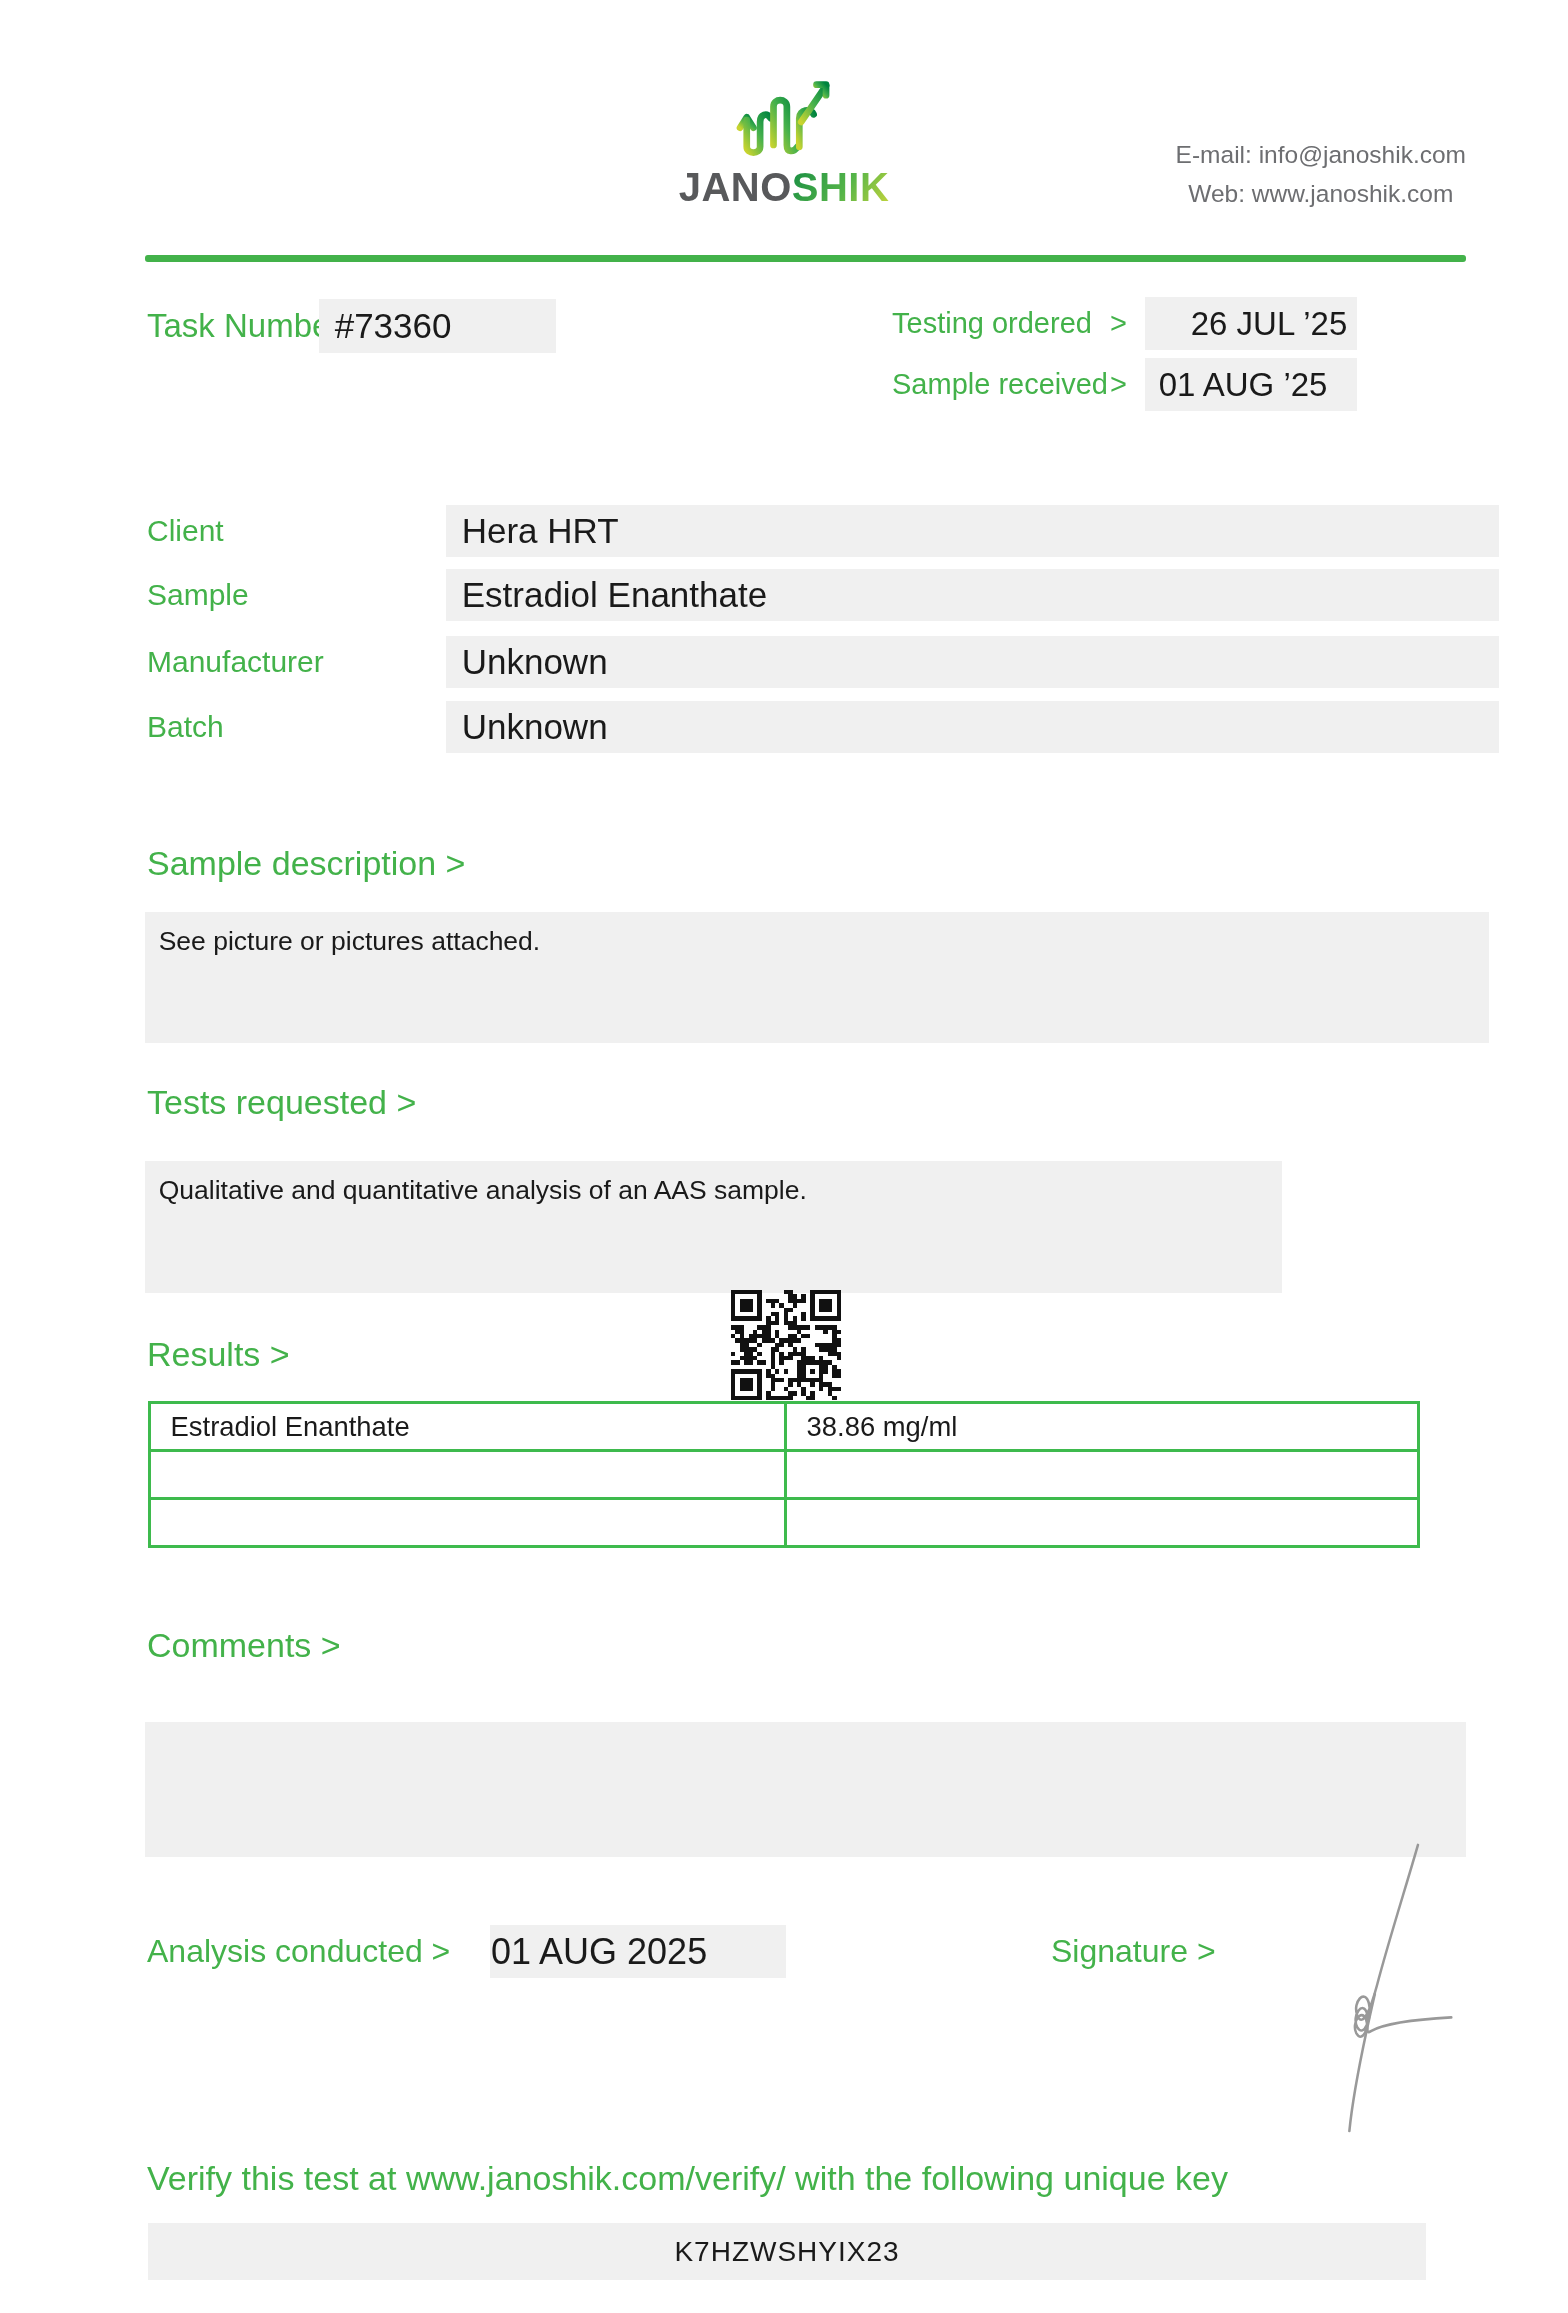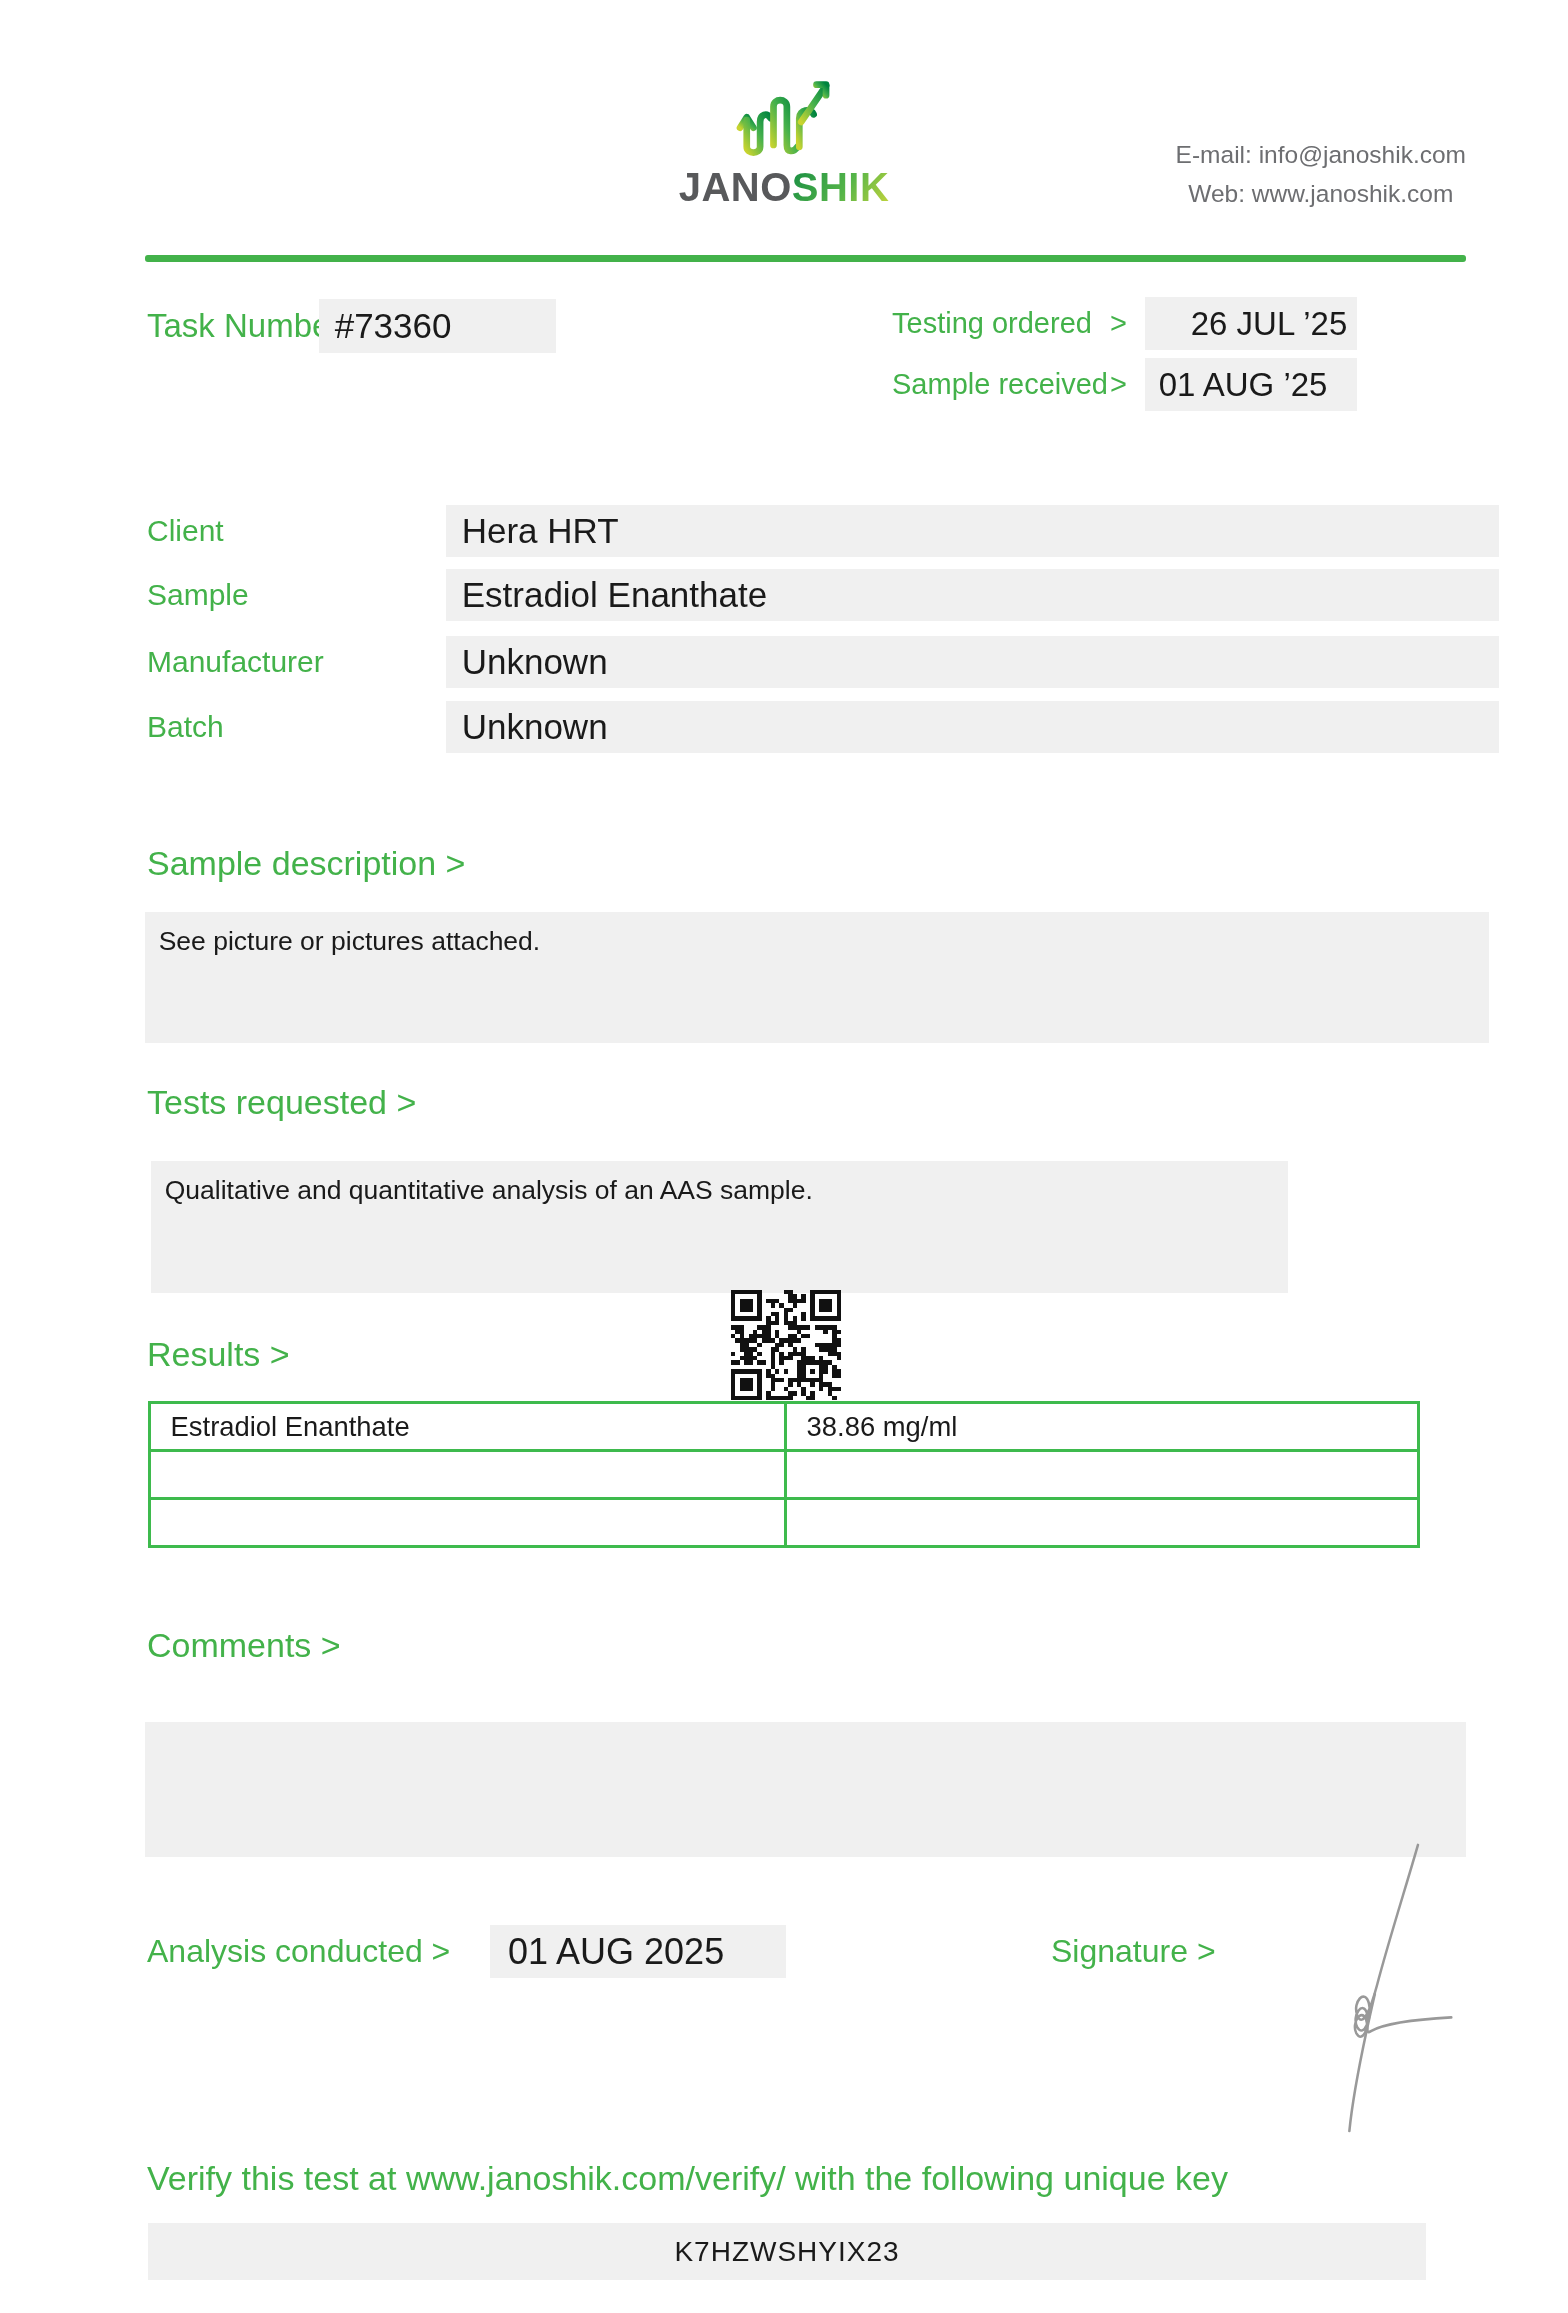--- a/index.html
+++ b/index.html
@@ -42,36 +42,36 @@
   .detail-label{left:147px;height:52px;line-height:52px;font-size:30px;}
   .detail-box{left:414px;width:1053px;height:52px;background:var(--box-gray);margin-left:32px;}
   .detail-box span{display:block;padding-left:15.7px;line-height:52px;font-size:35px;color:var(--text-dark);}
   .d0{top:505px;} .d1{top:569px;} .d2{top:636px;} .d3{top:701px;}
 
   
   .section-heading{font-size:34px;color:var(--accent-green);line-height:1.1;}
   .h-desc{left:147px;top:845px;}
   .box-desc{left:145px;top:912px;width:1344px;height:131px;background:var(--box-gray);}
   .h-tests{left:147px;top:1084px;}
-  .box-tests{left:151px;top:1161px;width:1137px;height:132px;background:var(--box-gray);}
+  .box-tests{left:145px;top:1161px;width:1137px;height:132px;background:var(--box-gray);}
   .box-body{display:block;padding:11.8px 0 0 13.7px;font-size:26.5px;color:var(--text-dark);line-height:1.35;}
   .h-results{left:147px;top:1336px;}
   .qr{left:731px;top:1290px;width:110px;height:110px;}
 
   table.results{position:absolute;left:148px;top:1401px;width:1272px;border-collapse:collapse;table-layout:fixed;}
   table.results td{border:3.9px solid var(--table-border-green);height:48px;font-size:27.4px;color:var(--text-dark);padding:0 0 0 19.6px;vertical-align:middle;}
   table.results td.c0{width:636px;}
 
   .h-comments{left:147px;top:1627px;}
   .box-comments{left:145px;top:1722px;width:1321px;height:135px;background:var(--box-gray);}
 
   
   .analysis-label{left:147px;top:1925px;height:53px;line-height:53px;font-size:32px;}
   .analysis-box{left:490px;top:1925px;width:296px;height:53px;background:var(--box-gray);}
-  .analysis-box span{display:block;padding-left:18px;line-height:53px;font-size:36px;color:var(--text-dark);}
+  .analysis-box span{display:block;padding-left:1px;line-height:53px;font-size:36px;color:var(--text-dark);}
   .signature-label{left:1051px;top:1925px;height:53px;line-height:53px;font-size:32px;}
   .signature{left:1269px;top:1839px;width:196px;height:294px;}
 
   .verify-heading{left:147px;top:2159px;width:1321px;font-size:34px;color:var(--accent-green);white-space:nowrap;}
   .key-box{left:148px;top:2223px;width:1278px;height:57px;background:var(--box-gray);text-align:center;}
   .key-box span{display:inline-block;line-height:57px;font-size:28px;letter-spacing:1px;color:var(--text-dark);}
 </style>
 </head>
 <body>
 

